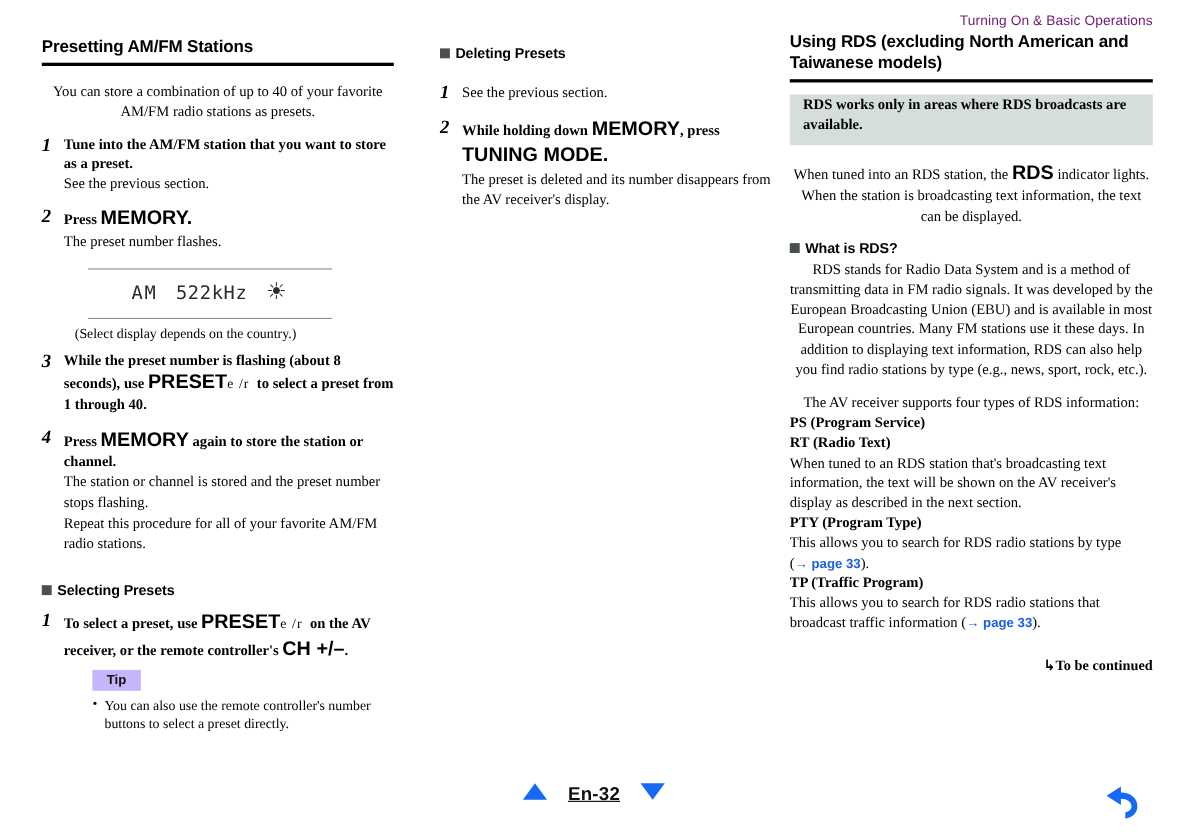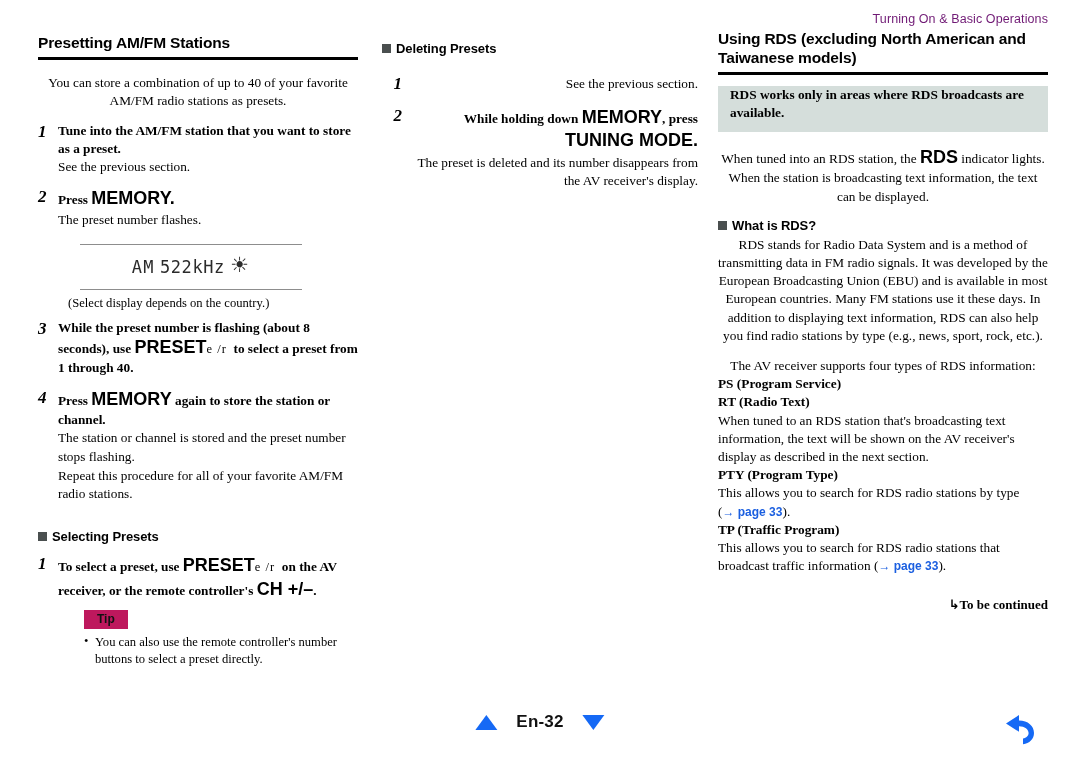--- a/index.html
+++ b/index.html
@@ -30,21 +30,21 @@
     color: #701a75;
     letter-spacing: 0.1px;
   }
 
   
   .col {
     position: absolute;
     top: 34px;
   }
   .col-1 { left: 38px;  width: 320px; }
-  .col-2 { left: 382px; width: 316px; text-align: right; }
+  .col-2 { left: 400px; width: 316px; }
   .col-3 { left: 718px; width: 330px; top: 30px; }
 
   
   .chapter-title {
     font-family: "Liberation Sans", sans-serif;
     font-weight: bold;
     font-size: 15.5px;
     line-height: 1.22;
     letter-spacing: -0.15px;
     margin: 0 0 4px 0;
@@ -131,21 +131,21 @@
   .fig-rule {
     border-top: 1.5px solid #8d8d8d;
     width: 222px;
   }
   .lcd {
     width: 222px;
     height: 44px;
     display: flex;
     align-items: center;
     justify-content: center;
-    gap: 5px;
+    gap: 17px;
     font-family: "DejaVu Sans Mono", monospace;
     font-size: 17px;
     letter-spacing: 1.6px;
     color: #2b2b2b;
   }
   .lcd-mode { letter-spacing: 1.4px; }
   .lcd-freq { letter-spacing: 0.6px; }
   .lcd-flash {
     font-family: "DejaVu Sans", sans-serif;
     font-size: 21px;
@@ -157,21 +157,21 @@
   .fig-caption {
     font-size: 12.6px;
     margin: 6px 0 0 -42px;
     padding-left: 30px;
   }
 
   
   .tip-wrap { margin: 8px 0 0 26px; }
   .tip-badge {
     display: inline-block;
-    background: #be185d;
+    background: #c4b5fd;
     font-family: "Liberation Sans", sans-serif;
     font-weight: bold;
     font-size: 12px;
     padding: 2px 13px 3px 13px;
     color: #111;
   }
   .tip-list {
     margin: 5px 0 0 0;
     padding: 0;
     list-style: none;
@@ -238,22 +238,23 @@
     right: 0;
     bottom: 16px;
     height: 40px;
   }
   .pager {
     position: absolute;
     left: 50%;
     transform: translateX(-50%);
     top: 4px;
     display: flex;
-    align-items: center;
+    align-items: flex-start;
     gap: 19px;
+    text-decoration: underline;
   }
   .tri {
     width: 0;
     height: 0;
     border-left: 11px solid transparent;
     border-right: 11px solid transparent;
   }
   .tri-up { border-bottom: 15px solid #1569f5; }
   .tri-down { border-top: 15px solid #1569f5; }
   .page-label {

